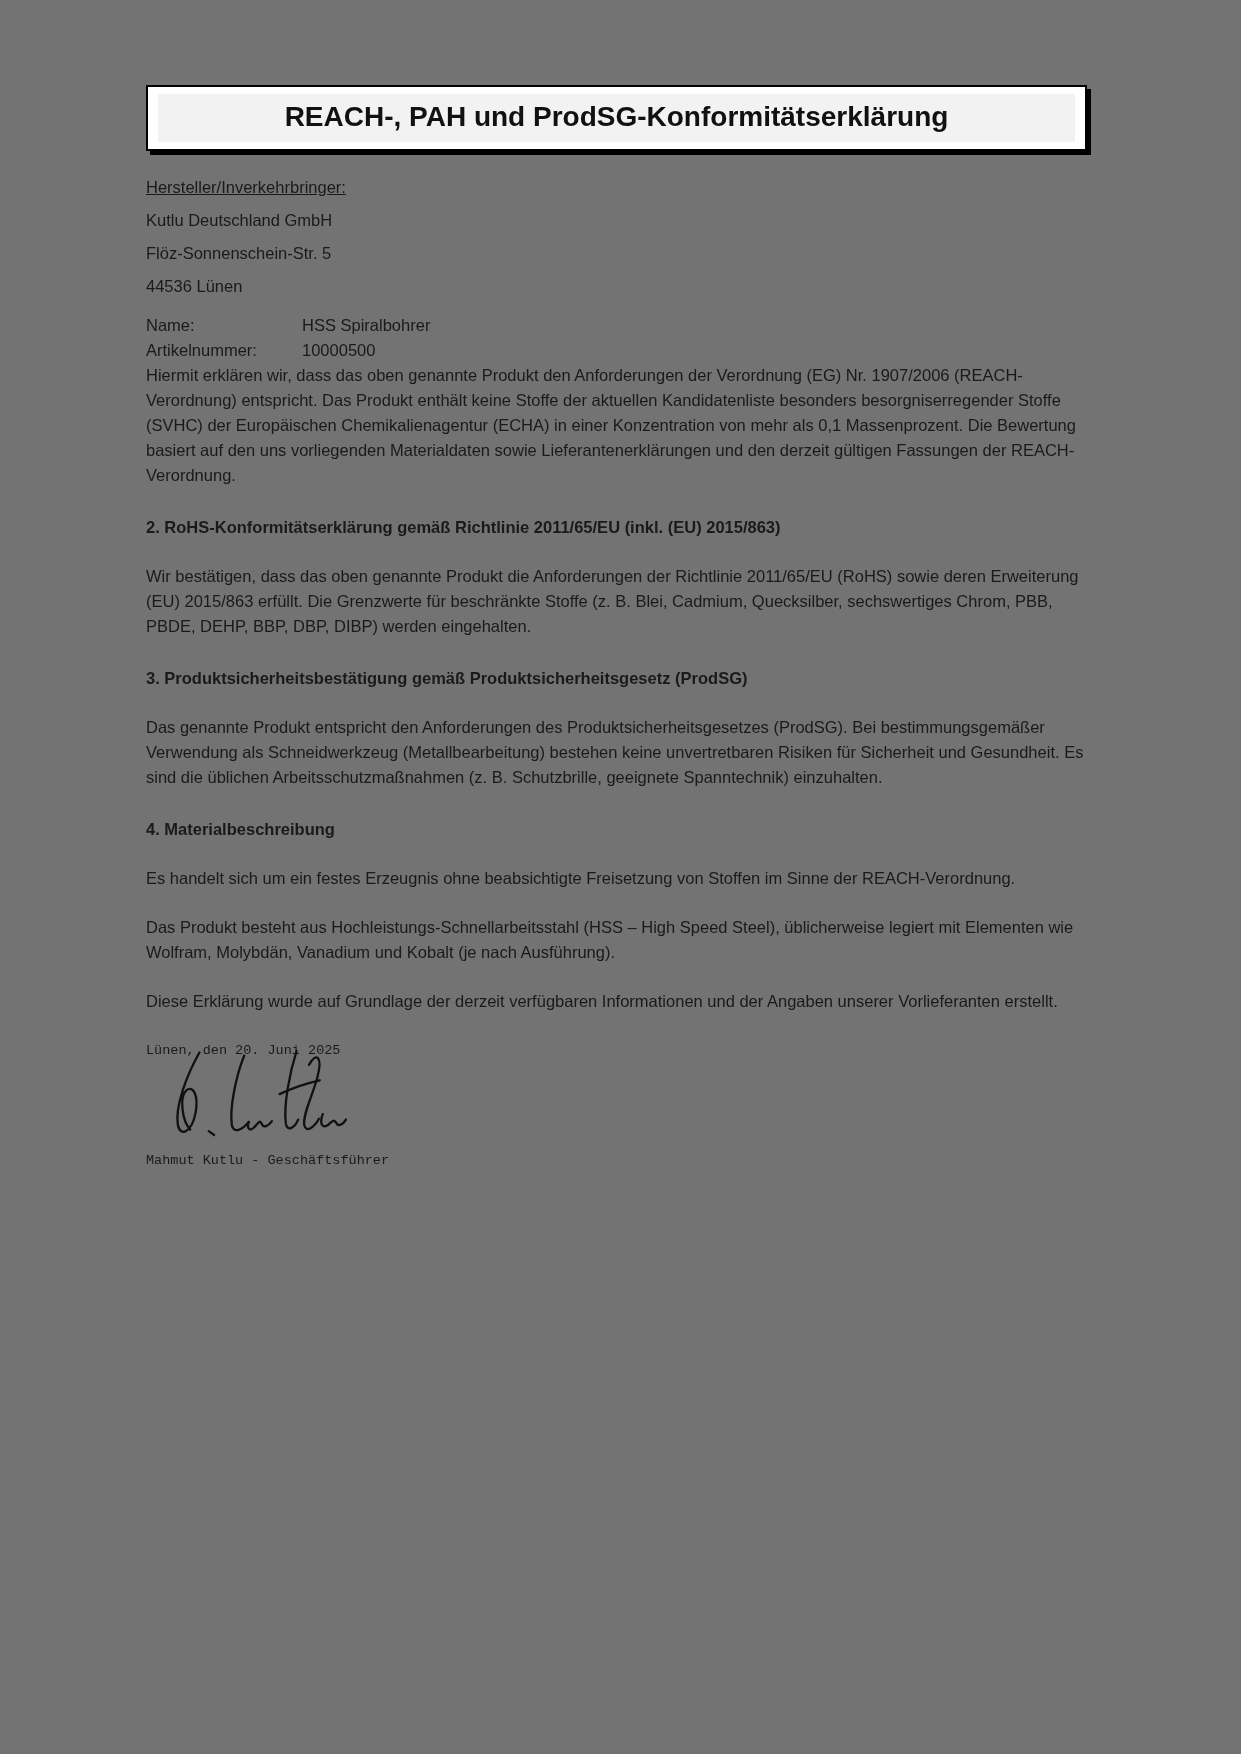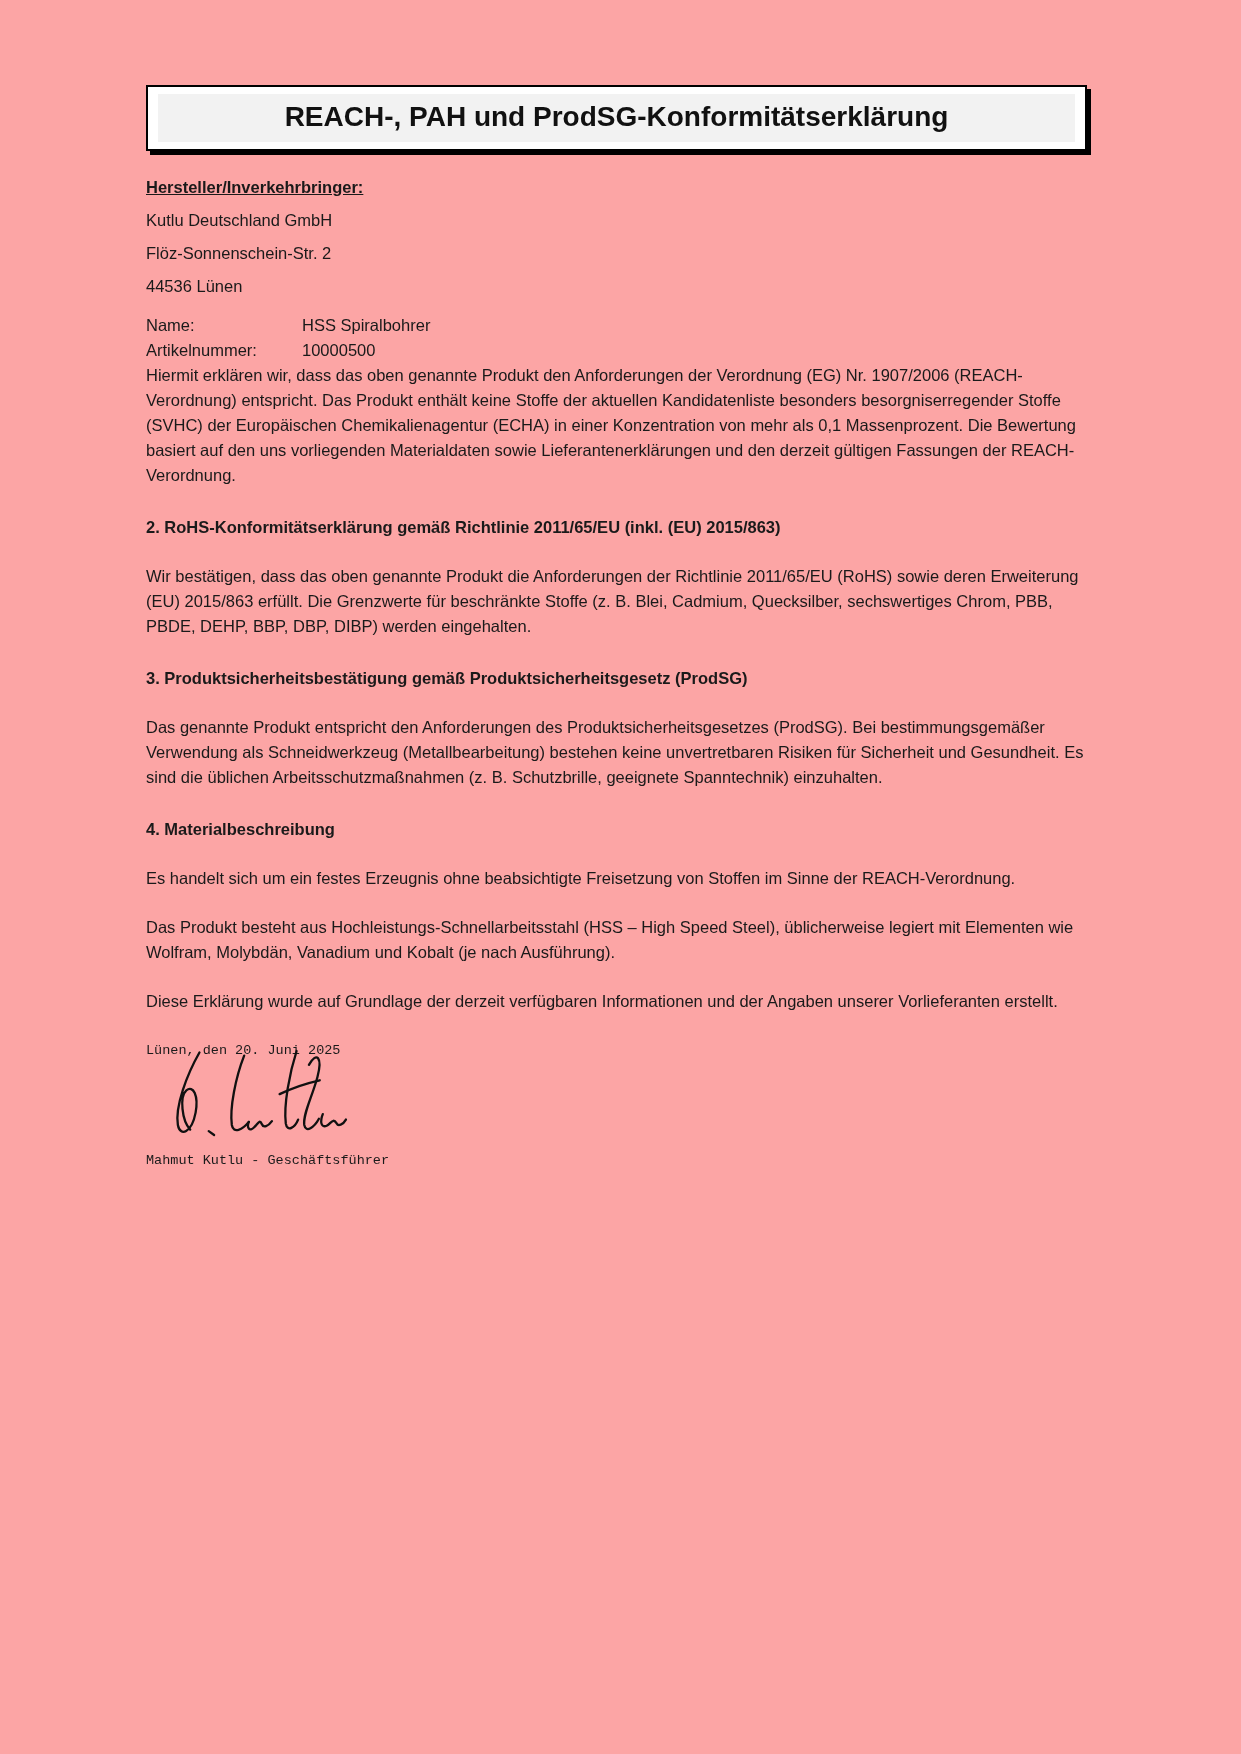--- a/index.html
+++ b/index.html
@@ -5,21 +5,21 @@
   * { margin: 0; padding: 0; box-sizing: border-box; }
   html, body { background: #ffffff; }
   body {
     font-family: "Liberation Sans", "DejaVu Sans", sans-serif;
     color: #1a1a1a;
   }
   .page {
     position: relative;
     width: 1241px;
     height: 1754px;
-    background: #fca5a5;
+    background: #737373;
     overflow: hidden;
   }
   .content {
     position: absolute;
     left: 146px;
     top: 85px;
     width: 949px;
   }
   
   .title-box {
@@ -35,21 +35,21 @@
     text-align: center;
     padding: 7px 4px 9px 4px;
   }
   .title-band h1 {
     font-size: 28px;
     font-weight: 700;
     letter-spacing: 0px;
     color: #111111;
   }
   .mfr-heading {
-    font-weight: 700;
+    font-weight: 400;
     text-decoration: underline;
     font-size: 16.5px;
     line-height: 25px;
   }
   .mfr-line { font-size: 16.5px; line-height: 25px; margin-top: 8px; }
   .product-block { margin-top: 14px; }
   .product-row { display: flex; font-size: 16.5px; line-height: 25px; gap: 6px; }
   .product-label { width: 150px; flex: 0 0 150px; }
   .section-heading {
     font-weight: 700;
@@ -76,21 +76,21 @@
 
     <div class="title-box">
       <div class="title-band">
         <h1>REACH-, PAH und ProdSG-Konformitätserklärung</h1>
       </div>
     </div>
 
     <div>
       <div class="mfr-heading">Hersteller/Inverkehrbringer:</div>
       <div class="mfr-line">Kutlu Deutschland GmbH</div>
-      <div class="mfr-line">Flöz-Sonnenschein-Str. 2</div>
+      <div class="mfr-line">Flöz-Sonnenschein-Str. 5</div>
       <div class="mfr-line">44536 Lünen</div>
     </div>
 
     <div class="product-block">
       <div class="product-row">
         <span class="product-label">Name:</span>
         <span>HSS Spiralbohrer</span>
       </div>
       <div class="product-row">
         <span class="product-label">Artikelnummer:</span>

